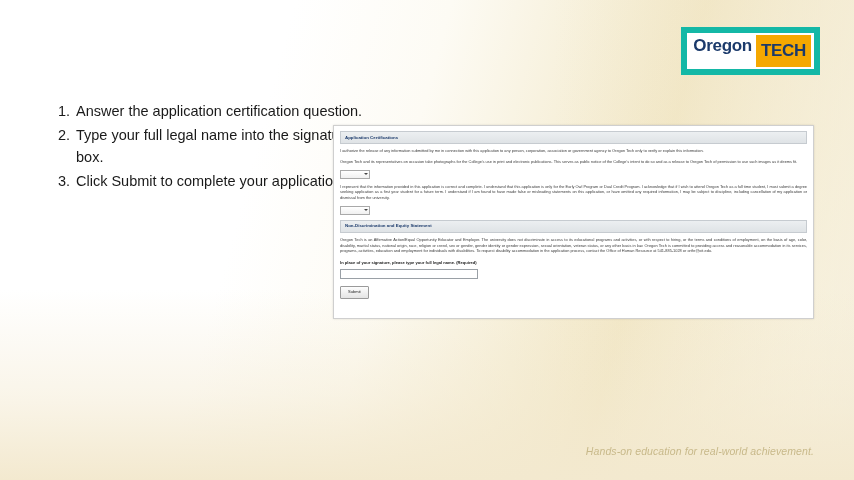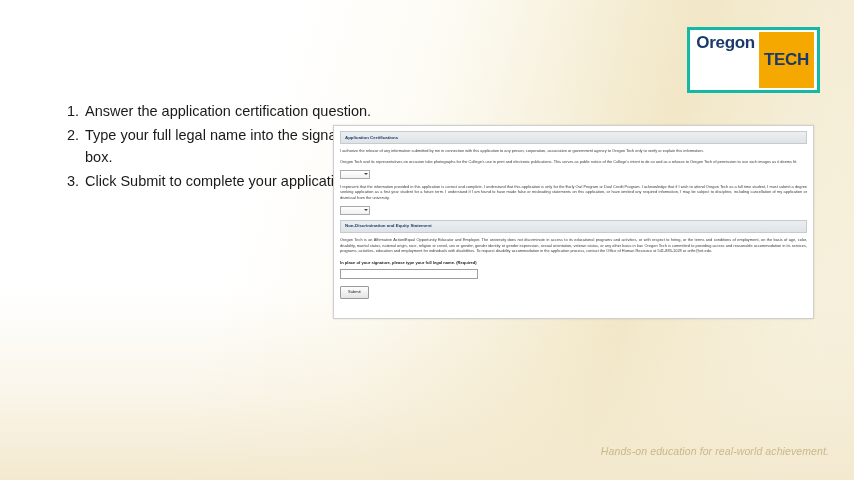--- a/index.html
+++ b/index.html
@@ -57,58 +57,58 @@
     background: linear-gradient(to left, rgba(240,230,200,0.55) 0%, rgba(255,255,255,0) 100%);
   }
 
   
   .logo {
     position: absolute;
     right: 34px;
     top: 27px;
     display: flex;
     align-items: stretch;
-    border: 3px solid #14b8a6;
+    border: 6px solid #14b8a6;
     background: #ffffff;
     padding: 2px 3px;
   }
   .logo-oregon {
     color: #1b3a6b;
     font-weight: bold;
     font-size: 17px;
     letter-spacing: -0.3px;
     padding: 1px 4px 1px 3px;
     font-family: "Liberation Sans", sans-serif;
   }
   .logo-tech {
     background: #f5a800;
     color: #1b3a6b;
     font-weight: bold;
     font-size: 17px;
     letter-spacing: -0.3px;
-    padding: 18px 5px;
+    padding: 6px 5px;
   }
 
   
   .title {
     position: absolute;
     left: 50px;
     top: 48px;
     width: 300px;
     font-size: 17.5px;
     font-weight: bold;
     color: #1a1a1a;
     line-height: 1.33;
     letter-spacing: -0.1px;
   }
 
   
   ol.steps {
     position: absolute;
-    left: 56px;
+    left: 47px;
     top: 100px;
     width: 300px;
     margin: 0;
     padding: 0 0 0 27px;
     font-size: 14.5px;
     color: #1a1a1a;
     line-height: 1.52;
   }
   ol.steps li {
     margin-bottom: 2px;
@@ -185,21 +185,21 @@
     background: linear-gradient(to bottom, #fdfdfd, #e4e4e4);
     color: #222;
     font-size: 4.1px;
     padding: 2.5px 7px;
     border-radius: 1px;
   }
 
   
   .tagline {
     position: absolute;
-    right: 25px;
+    right: 40px;
     bottom: 23px;
     font-size: 10.5px;
     font-style: italic;
     color: #c8b98a;
     letter-spacing: 0.1px;
   }
 </style>
 </head>
 <body>
 

